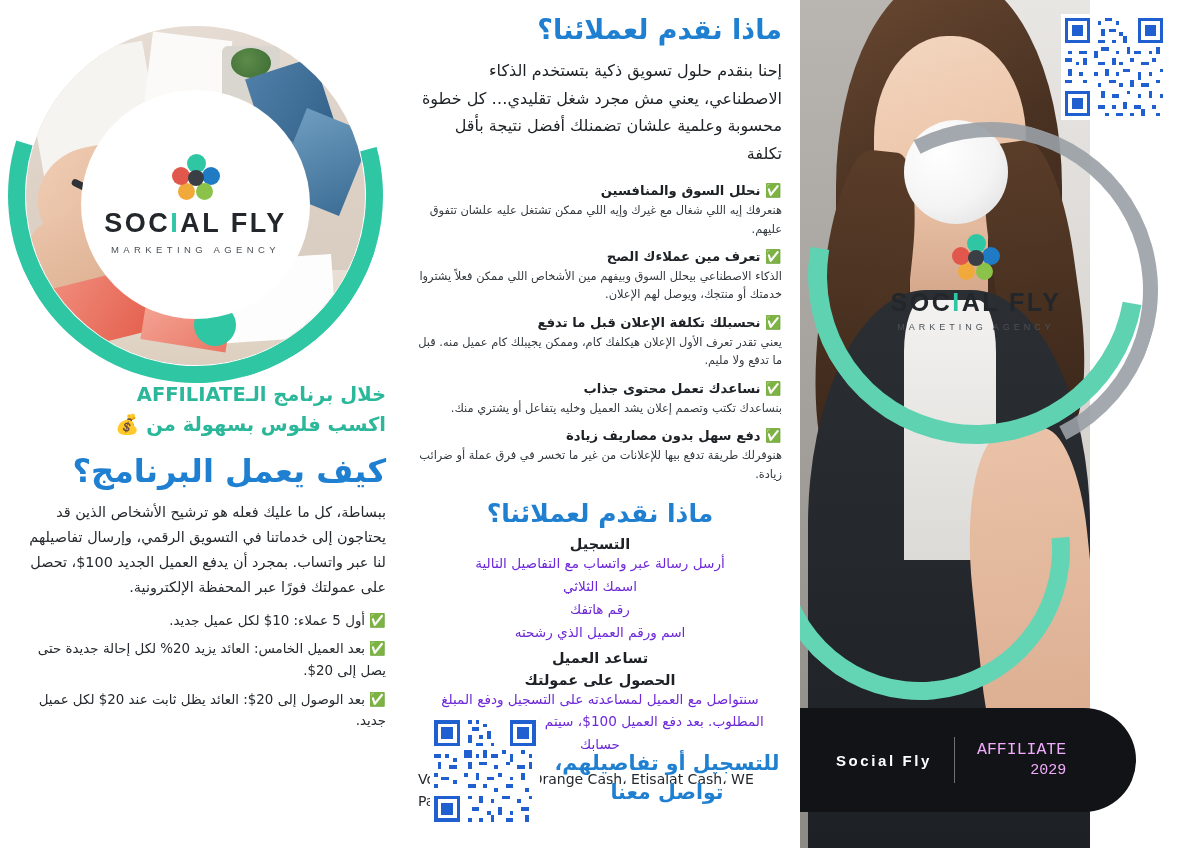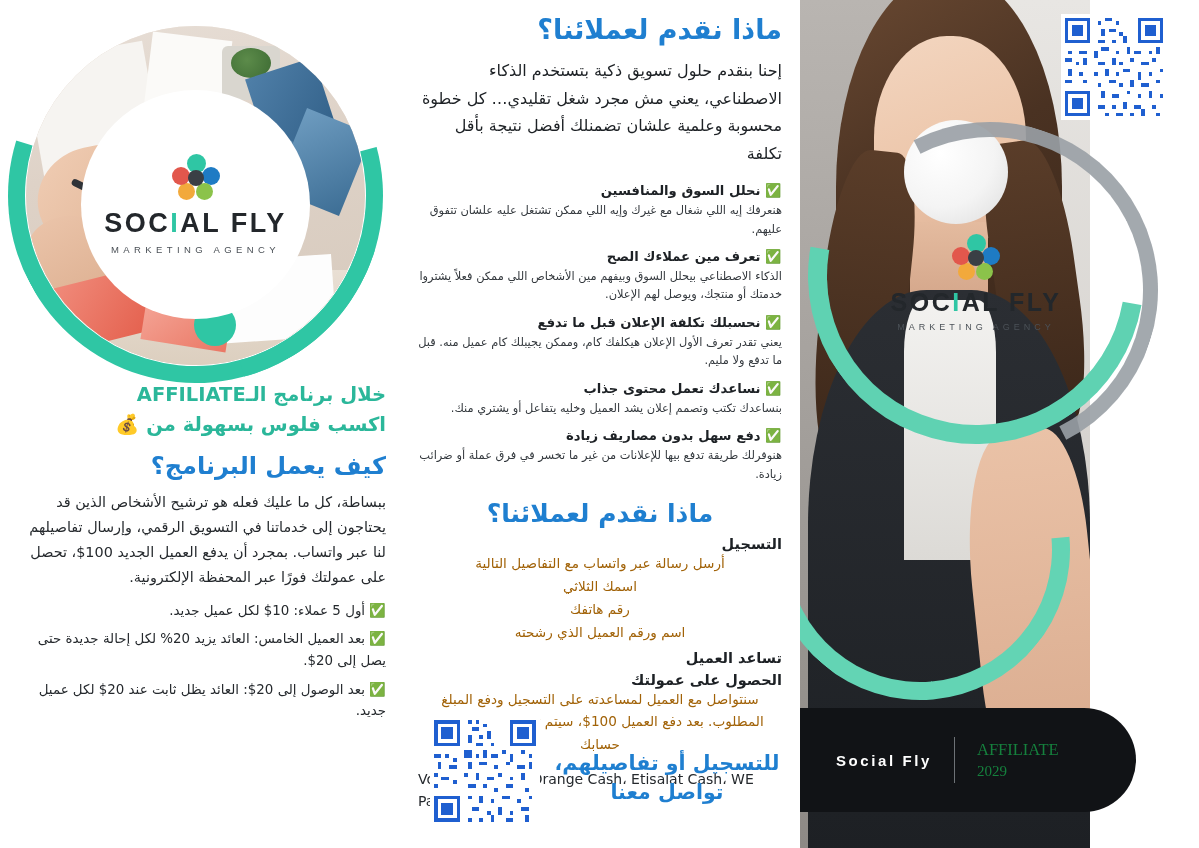--- a/index.html
+++ b/index.html
@@ -175,21 +175,21 @@
   }
   .head-teal {
     color: #2bb79a;
     font-size: 19.5px;
     font-weight: 700;
     line-height: 1.55;
     margin-bottom: 12px;
   }
   .head-blue {
     color: #1f7fd0;
-    font-size: 24px;
+    font-size: 32px;
     font-weight: 700;
     margin: 8px 0 10px 0;
   }
   .para {
     font-size: 14.4px;
     color: #25292d;
     line-height: 1.72;
     margin-bottom: 10px;
   }
   .bullet-line {
@@ -236,24 +236,24 @@
   }
   .mid-h2 {
     color: #1f7fd0;
     font-size: 25px;
     font-weight: 700;
     margin: 16px 0 8px 0;
     text-align: center;
   }
   .mid-sec-title {
     font-size: 14.5px; font-weight: 700; color: #1d2125;
-    text-align: right; margin-top: 6px;
+    text-align: center; margin-top: 6px;
   }
   .mid-sec-body {
-    font-size: 13.6px; color: #a16207; line-height: 1.68;
+    font-size: 13.6px; color: #6d28d9; line-height: 1.68;
     text-align: center;
   }
   .mid-pay {
     font-size: 14px; color: #25292d; line-height: 1.6;
     direction: ltr; text-align: left; margin-top: 12px;
   }
   .mid-cta {
     position: absolute;
     right: 18px; bottom: 40px;
     width: 230px;
@@ -403,24 +403,25 @@
     font-weight: 700;
     padding-left: 36px;
     font-family: "Liberation Sans", sans-serif;
   }
   .pill-div {
     width: 1px; height: 46px;
     background: #6d7276;
     margin: 0 22px;
   }
   .pill-right {
-    color: #15803d;
+    color: #f0abfc;
     font-size: 16.5px;
     line-height: 1.35;
-    font-family: Liberation Serif, serif;
+    font-family: Liberation Mono, monospace;
+    text-align: right;
   }
   .pill-right .yr { font-size: 15px; }
 </style>
 </head>
 <body>
 
 <div class="page">
 
   <div class="left-col">
 

